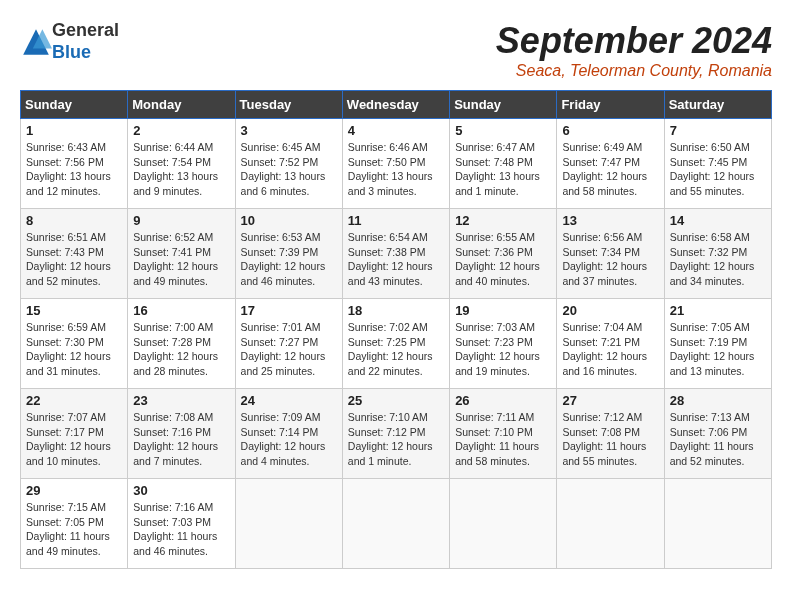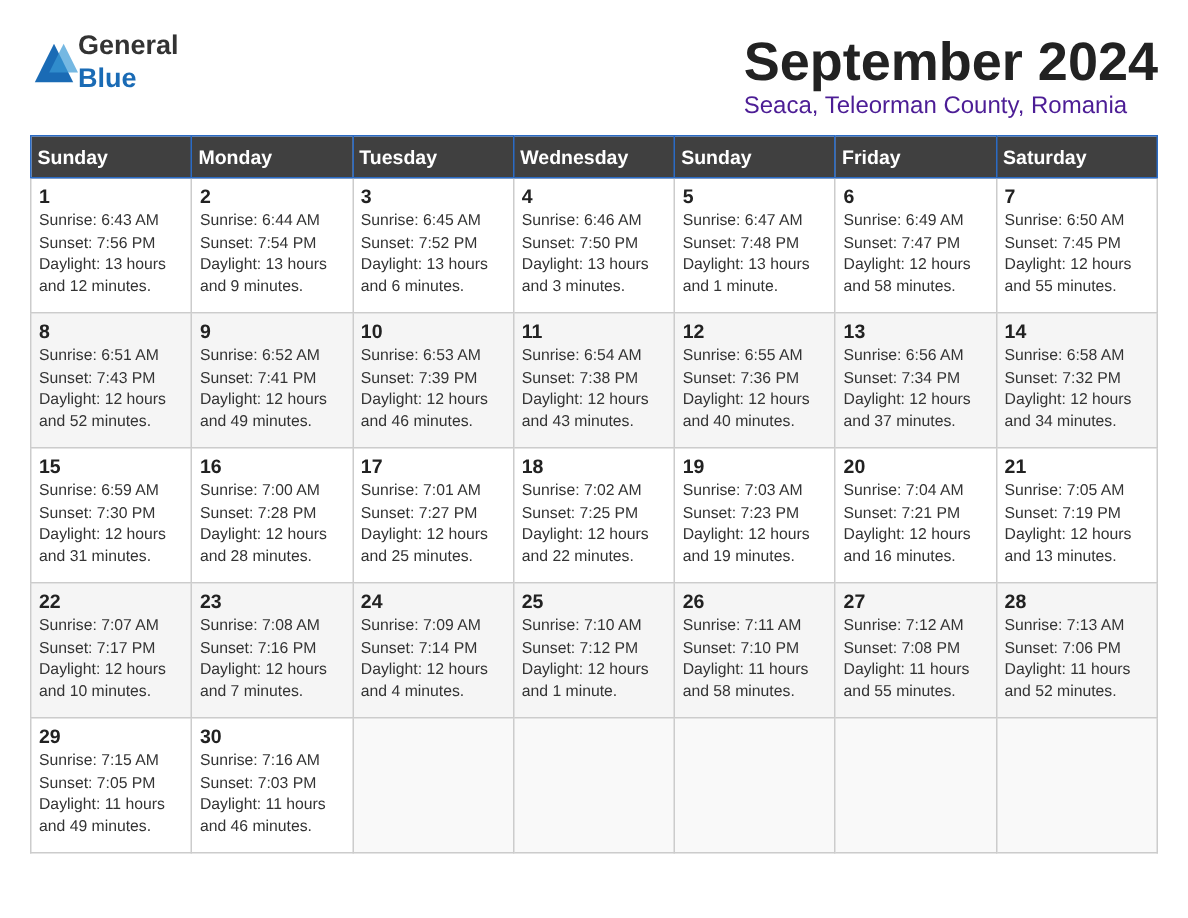--- a/index.html
+++ b/index.html
@@ -26,30 +26,31 @@
       font-weight: bold;
       line-height: 1.2;
     }
     .logo-general { color: #333; }
     .logo-blue { color: #1a6bb5; }
     .logo-icon {
       width: 32px;
       height: 32px;
     }
     .title-section {
-      text-align: left;
+      text-align: right;
+      font-style: italic;
     }
     .month-title {
       font-size: 36px;
       font-weight: bold;
       color: #222;
     }
     .location-title {
       font-size: 16px;
-      color: #4c1d95;
+      color: #c2410c;
     }
     .calendar {
       width: 100%;
       border-collapse: collapse;
       font-size: 11px;
     }
     .calendar th {
       background-color: #404040;
       color: #fff;
       padding: 6px 4px;

